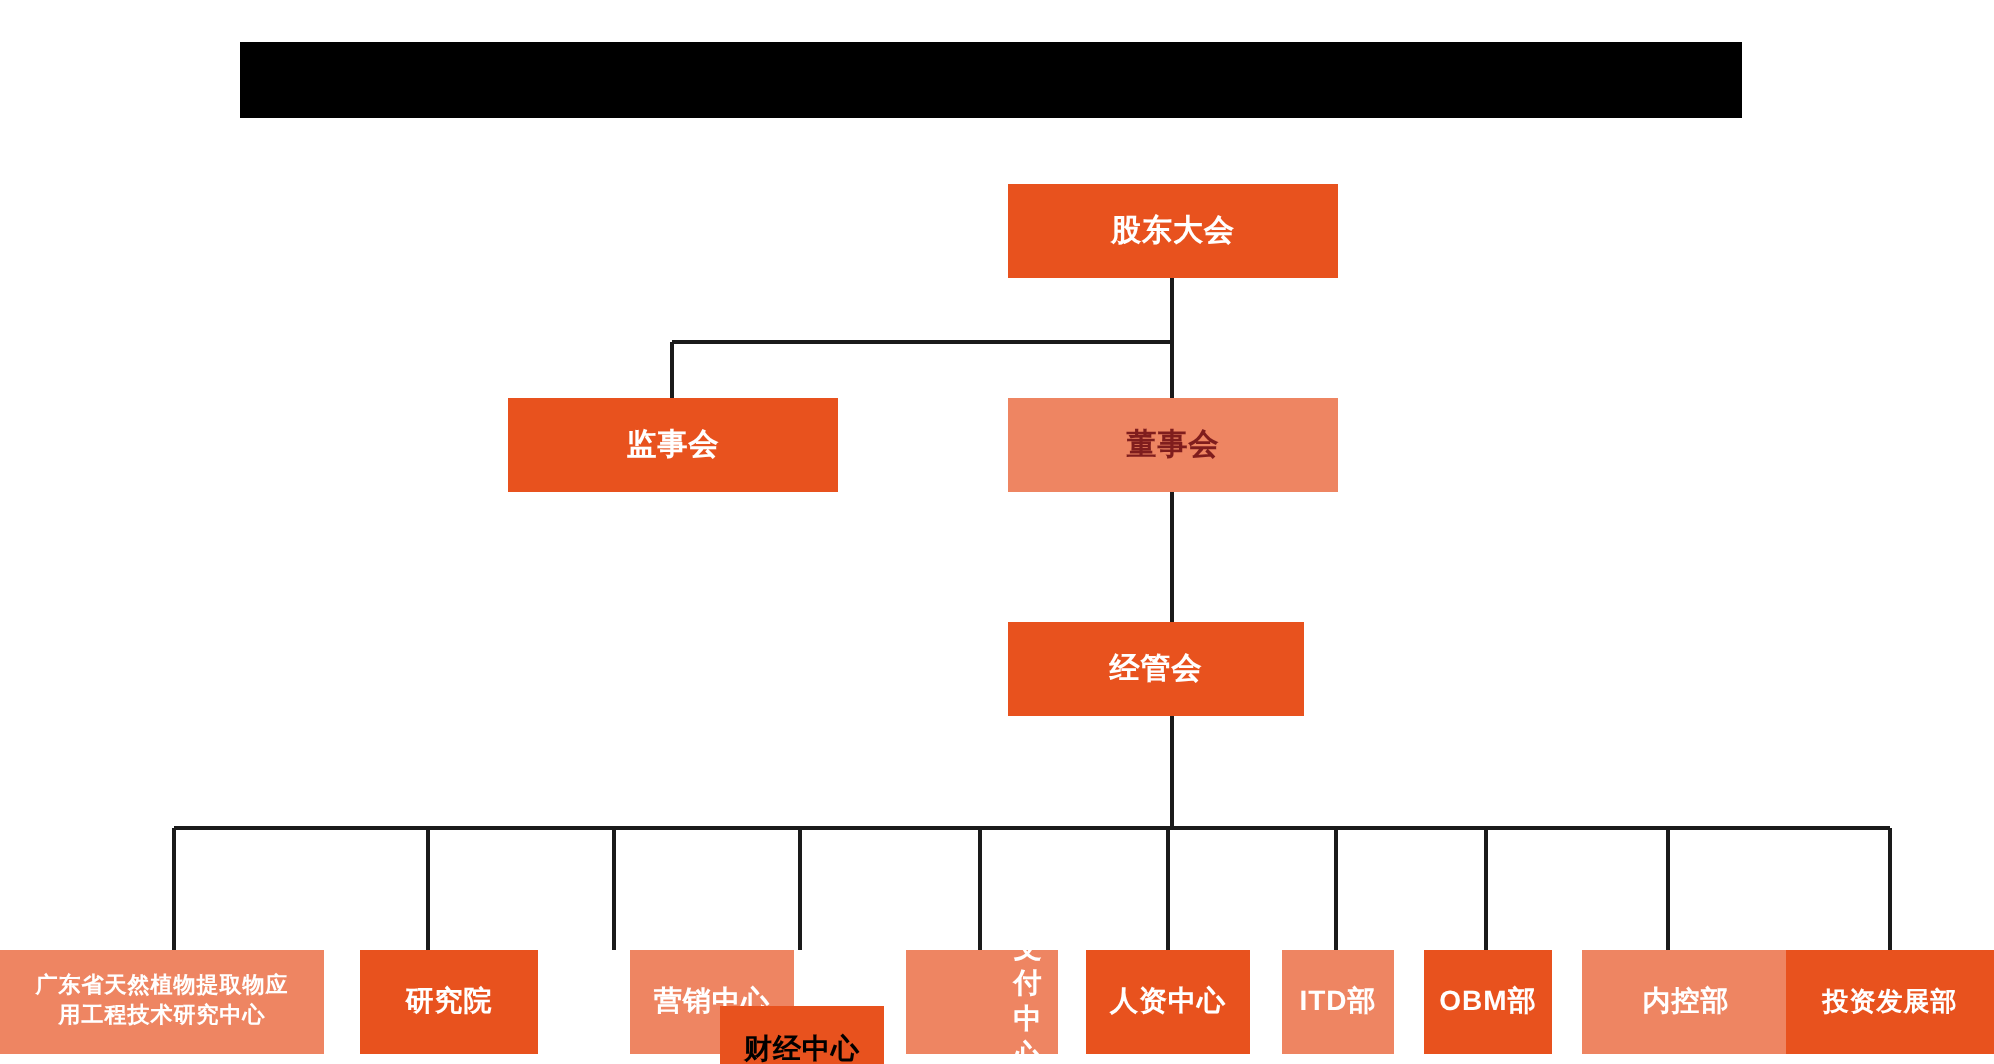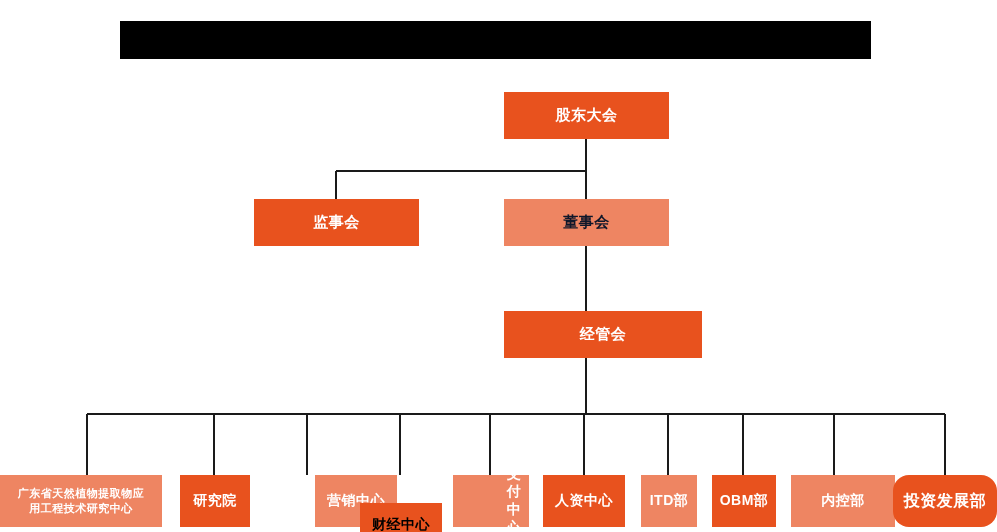--- a/index.html
+++ b/index.html
@@ -48,21 +48,21 @@
     width: 100%;
     padding: 0 3px;
     box-sizing: border-box;
     white-space: pre-line;
   }
   .node.tone-dark  { background: #e8521e; }
   .node.tone-light { background: #ee8562; }
 
   .node.size-lg { font-size: 15px; }
   .node.size-md { font-size: 14px; }
-  .node.size-sm { font-size: 16px; border-radius: 16px; }
+  .node.size-sm { font-size: 13px; }
   .node.size-xs { font-size: 11px; line-height: 15px; }
 
   
   .conn {
     position: absolute;
     background: #1a1a1a;
   }
   .conn.v { width: 2px; }
   .conn.h { height: 2px; }
 </style>
@@ -95,31 +95,31 @@
       <div class="conn v" style="background: rgb(26, 26, 26); left: 944px; top: 414px; height: 61px;"></div>
     </div>
 
   <div id="node-layer">
       <div class="node tone-dark size-lg" style="left: 504px; top: 92px; width: 165px; height: 47px; background: rgb(232, 82, 30); color: rgb(255, 255, 255);">
         <span class="node-label">股东大会</span>
       </div>
       <div class="node tone-dark size-lg" style="left: 254px; top: 199px; width: 165px; height: 47px; background: rgb(232, 82, 30); color: rgb(255, 255, 255);">
         <span class="node-label">监事会</span>
       </div>
-      <div class="node tone-light size-lg" style="left: 504px; top: 199px; width: 165px; height: 47px; background: rgb(238, 133, 98); color: #0f172a;">
+      <div class="node tone-light size-lg" style="left: 504px; top: 199px; width: 165px; height: 47px; background: rgb(238, 133, 98); color: #7f1d1d;">
         <span class="node-label">董事会</span>
       </div>
-      <div class="node tone-dark size-lg" style="left: 504px; top: 311px; width: 198px; height: 47px; background: rgb(232, 82, 30); color: rgb(255, 255, 255);">
+      <div class="node tone-dark size-lg" style="left: 504px; top: 311px; width: 148px; height: 47px; background: rgb(232, 82, 30); color: rgb(255, 255, 255);">
         <span class="node-label">经管会</span>
       </div>
       <div class="node tone-light size-xs" style="left: 0px; top: 475px; width: 162px; height: 52px; background: rgb(238, 133, 98); color: rgb(255, 255, 255);">
         <span class="node-label">广东省天然植物提取物应
 用工程技术研究中心</span>
       </div>
-      <div class="node tone-dark size-md" style="left: 180px; top: 475px; width: 70px; height: 52px; background: rgb(232, 82, 30); color: rgb(255, 255, 255);">
+      <div class="node tone-dark size-md" style="left: 180px; top: 475px; width: 89px; height: 52px; background: rgb(232, 82, 30); color: rgb(255, 255, 255);">
         <span class="node-label">研究院</span>
       </div>
       <div class="node tone-light size-md" style="left: 267px; top: 475px; width: 82px; height: 52px; background: rgb(238, 133, 98); color: rgb(255, 255, 255); margin-left: 48px;">
         <span class="node-label">营销中心</span>
       </div>
       <div class="node tone-dark size-md" style="left: 360px; top: 503px; width: 82px; height: 44px; background: rgb(232, 82, 30); color: #000000;">
         <span class="node-label">财经中心</span>
       </div>
       <div class="node tone-light size-md" style="left: 453px; top: 475px; width: 76px; height: 52px; background: rgb(238, 133, 98); color: rgb(255, 255, 255); padding-left: 46px;">
         <span class="node-label">交付中心</span>

